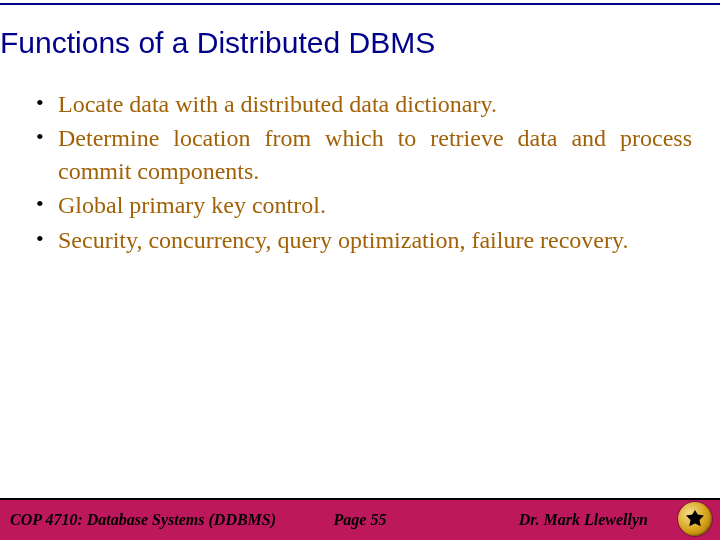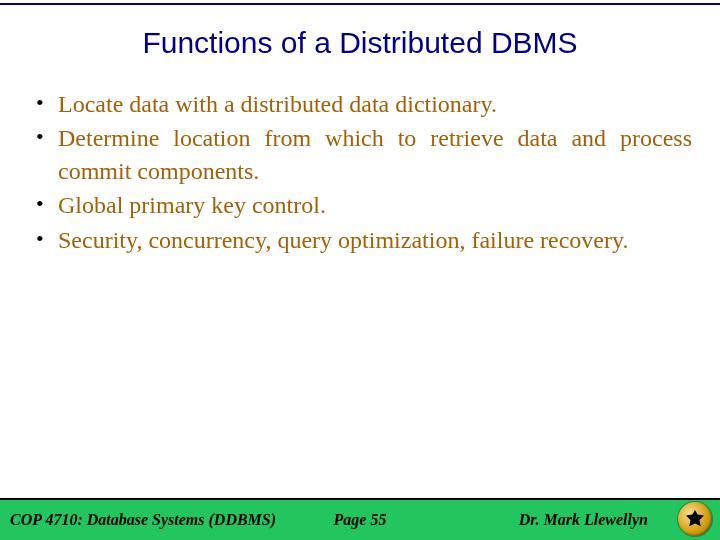--- a/index.html
+++ b/index.html
@@ -23,21 +23,20 @@
     top: 3px;
     left: 0;
     width: 100%;
     height: 2px;
     background: #00008b;
   }
   .title {
     font-family: Arial, Helvetica, sans-serif;
     font-size: 30px;
     color: #00008b;
-    text-align: center;
     position: absolute;
     top: 26px;
     left: 0;
     width: 100%;
     font-weight: normal;
   }
   .content {
     position: absolute;
     top: 88px;
     left: 28px;
@@ -64,21 +63,21 @@
     top: 0;
     color: #000;
     font-size: 22px;
   }
   .footer {
     position: absolute;
     bottom: 0;
     left: 0;
     width: 100%;
     height: 42px;
-    background: #22c55e;
+    background: #be185d;
     border-top: 2px solid #000;
     box-sizing: border-box;
     display: flex;
     align-items: center;
     font-family: "Times New Roman", serif;
     font-size: 16px;
     font-style: italic;
     font-weight: bold;
     color: #000;
   }

